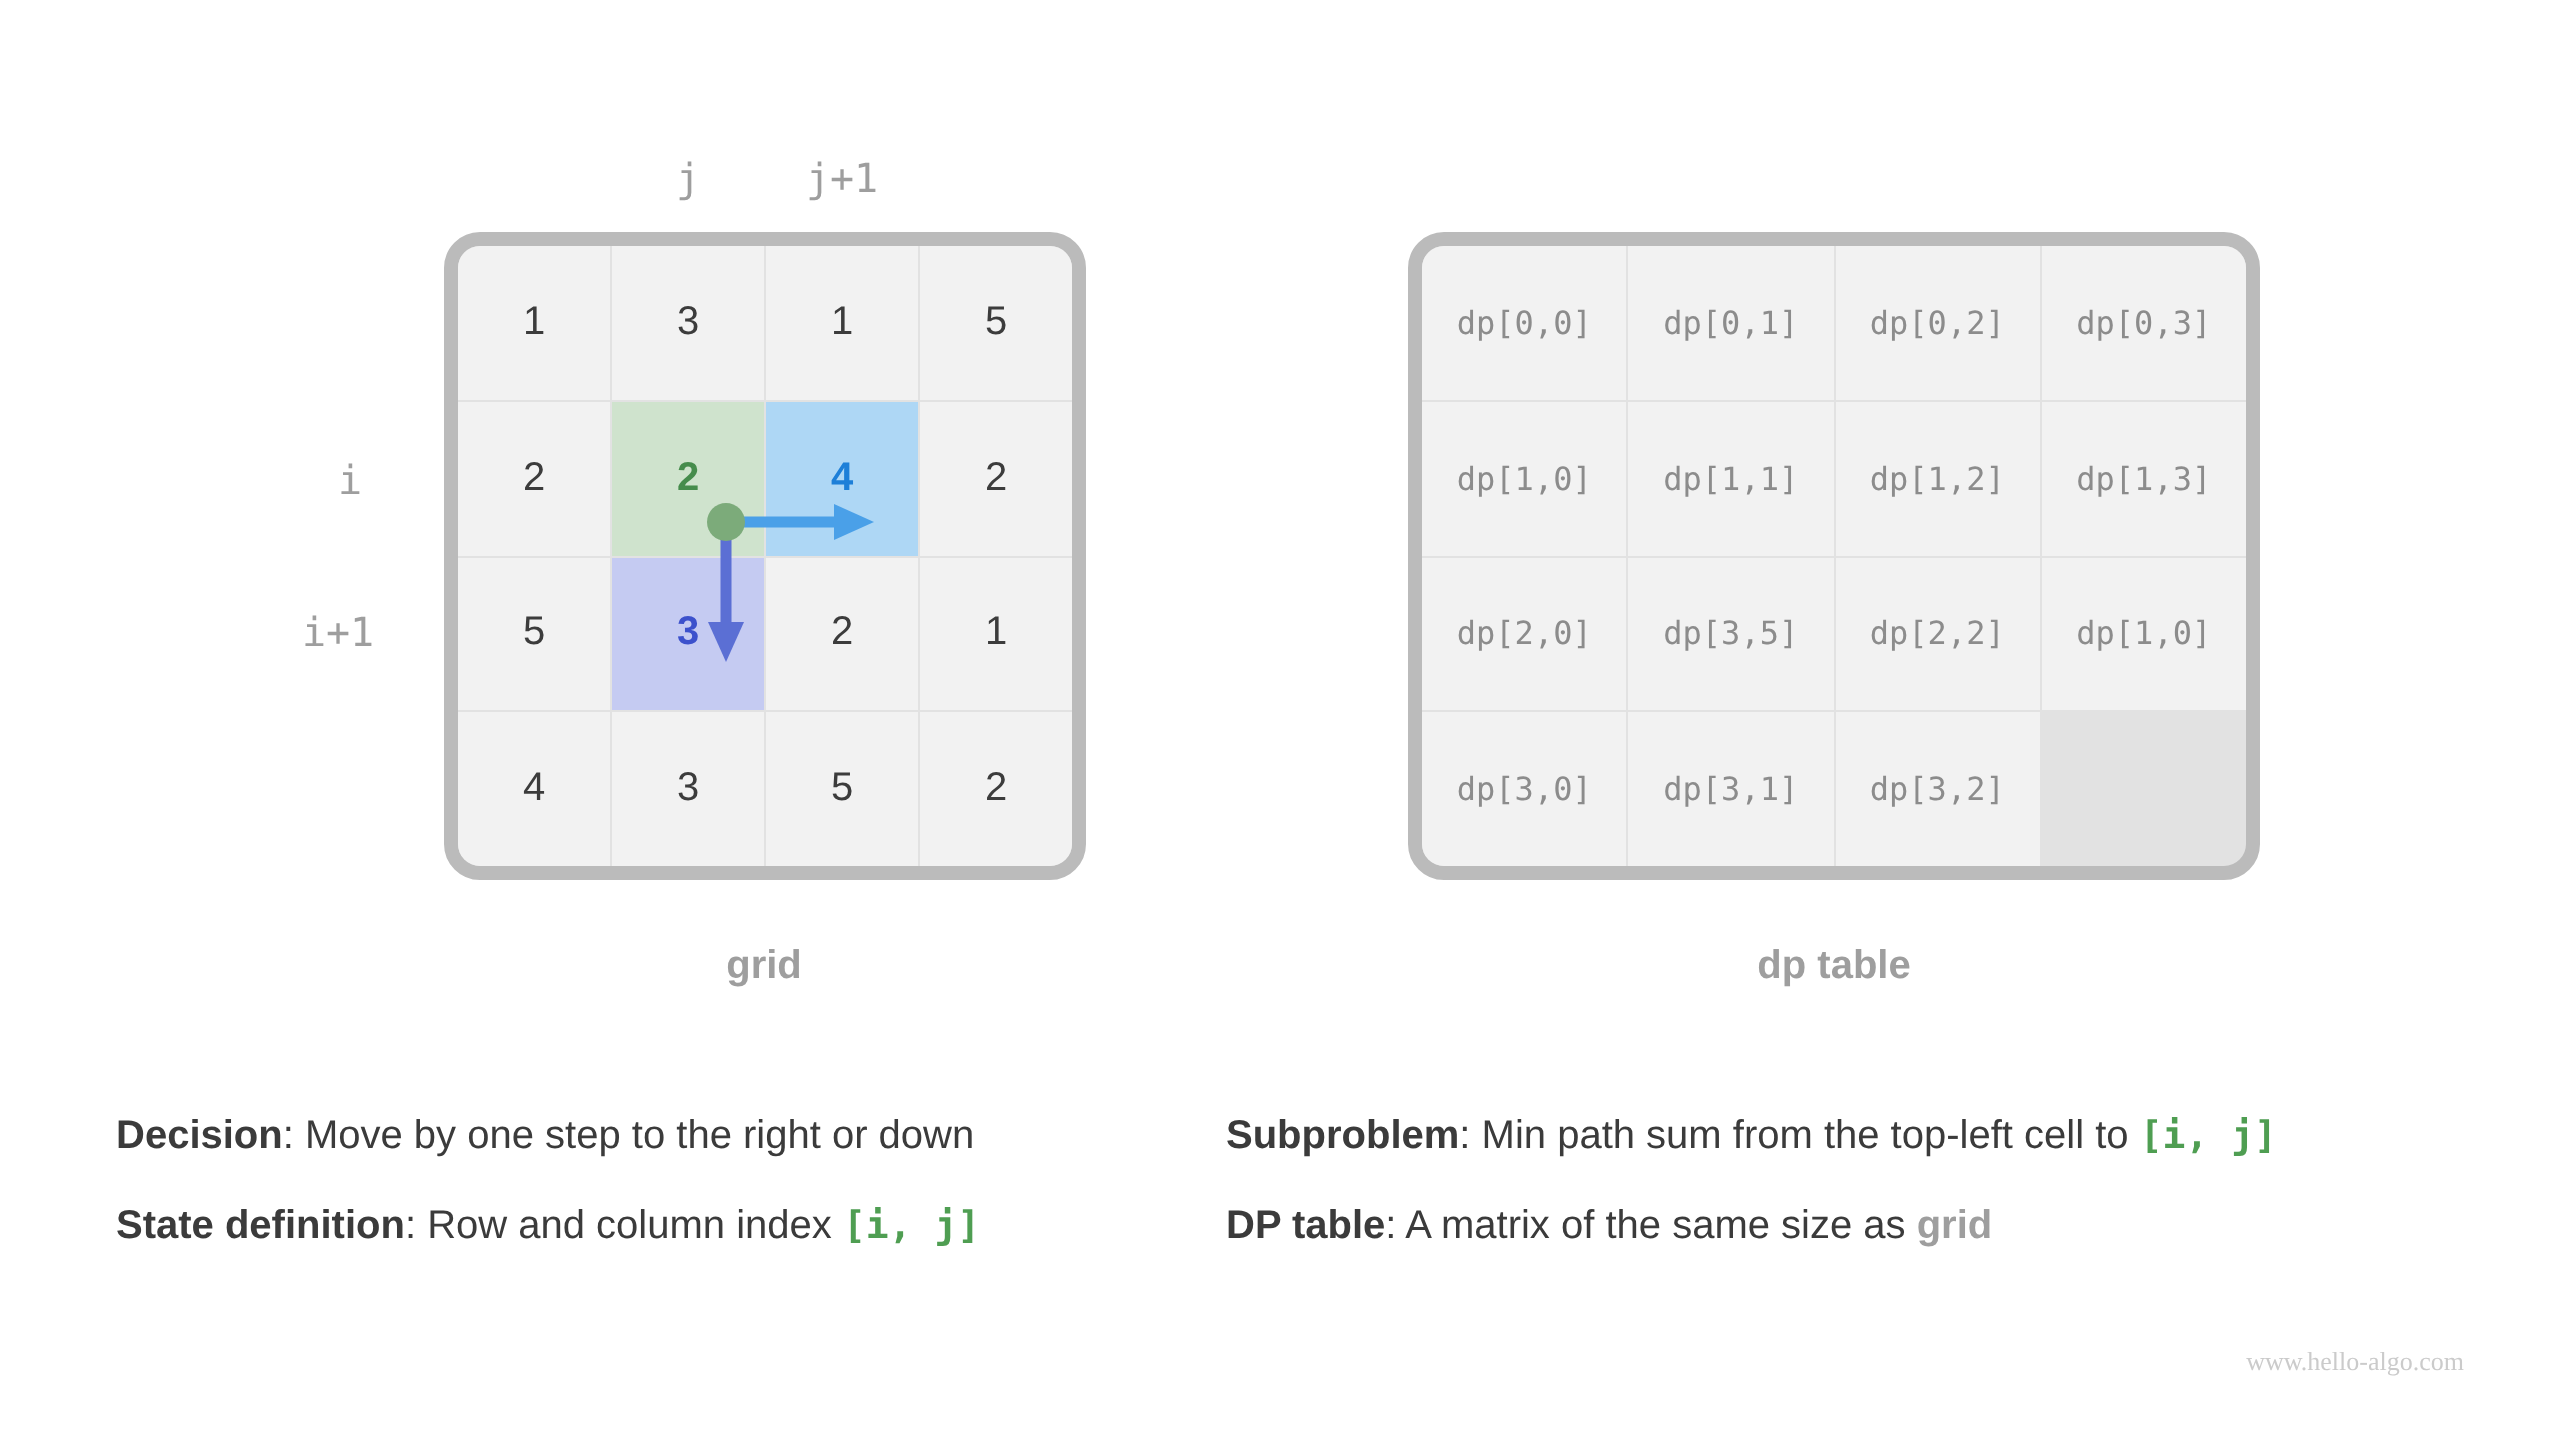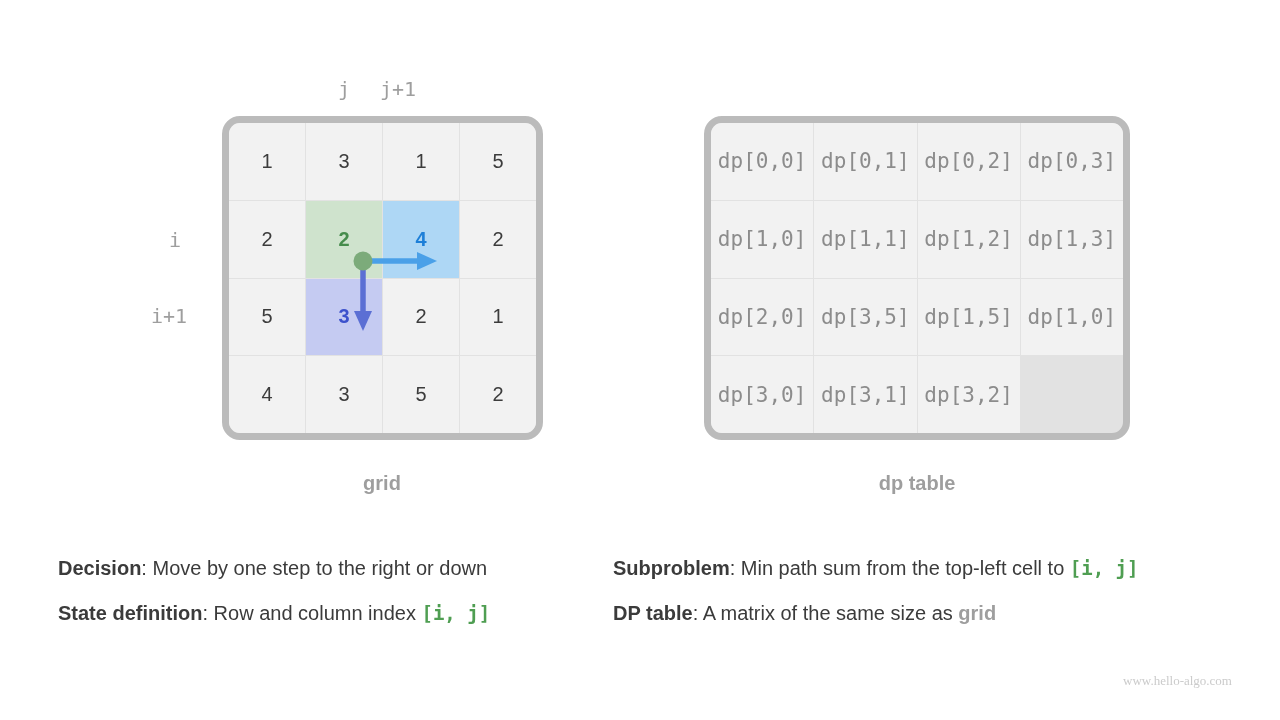--- a/index.html
+++ b/index.html
@@ -36,21 +36,21 @@
   .cell {
     background: var(--cell-bg, #f2f2f2);
     display: flex;
     align-items: center;
     justify-content: center;
     font-size: 20px;
     color: var(--number-text, #3c3c3c);
   }
   .mono-cells .cell {
     font-family: "DejaVu Sans Mono", monospace;
-    font-size: 21px;
+    font-size: 16px;
     color: var(--dp-text, #8c8c8c);
   }
   .hl-green  { background: var(--green-bg, #cfe3cd);  color: var(--green-text, #468c4c);  font-weight: 700; }
   .hl-blue   { background: var(--blue-bg, #aed7f5);   color: var(--blue-text, #1d7fd8);   font-weight: 700; }
   .hl-purple { background: var(--purple-bg, #c5cbf2); color: var(--purple-text, #3c51cc); font-weight: 700; }
   .overlay {
     position: absolute;
     inset: 0;
     pointer-events: none;
   }
@@ -93,21 +93,21 @@
     font-size: 13px;
     color: var(--watermark, #cbcbcb);
   }
 </style>
 </head>
 <body>
 
 <div class="canvas">
 
   <div class="mono-label" style="left:344px; top:89px">j</div>
-  <div class="mono-label" style="left:398px; top:89px">j+1</div>
+  <div class="mono-label" style="left:421px; top:89px">j+1</div>
   <div class="mono-label" style="left:175px; top:240px">i</div>
   <div class="mono-label" style="left:169px; top:316px">i+1</div>
 
   <div class="grid-wrap" style="left:222px; top:116px; width:321px; height:324px">
     <div class="matrix" id="grid-matrix">
         <div class="cell">1</div>
         <div class="cell">3</div>
         <div class="cell">1</div>
         <div class="cell">5</div>
         <div class="cell">2</div>
@@ -137,21 +137,21 @@
         <div class="cell">dp[0,0]</div>
         <div class="cell">dp[0,1]</div>
         <div class="cell">dp[0,2]</div>
         <div class="cell">dp[0,3]</div>
         <div class="cell">dp[1,0]</div>
         <div class="cell">dp[1,1]</div>
         <div class="cell">dp[1,2]</div>
         <div class="cell">dp[1,3]</div>
         <div class="cell">dp[2,0]</div>
         <div class="cell">dp[3,5]</div>
-        <div class="cell">dp[1,5]</div>
+        <div class="cell">dp[2,2]</div>
         <div class="cell">dp[1,0]</div>
         <div class="cell">dp[3,0]</div>
         <div class="cell">dp[3,1]</div>
         <div class="cell">dp[3,2]</div>
       </div>
   </div>
 
   <div class="caption" style="left:382px; top:472px">grid</div>
   <div class="caption" style="left:917px; top:472px">dp table</div>
 

